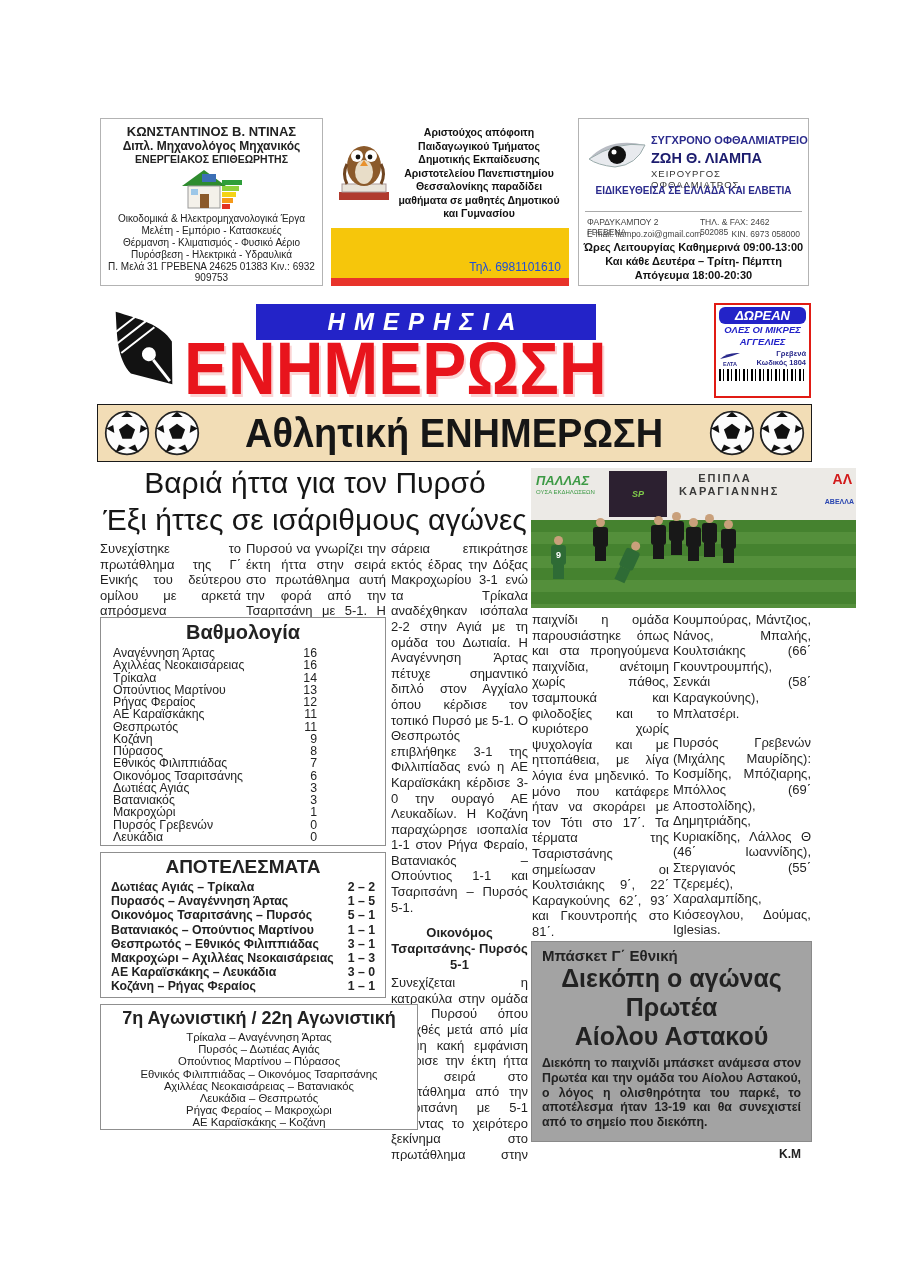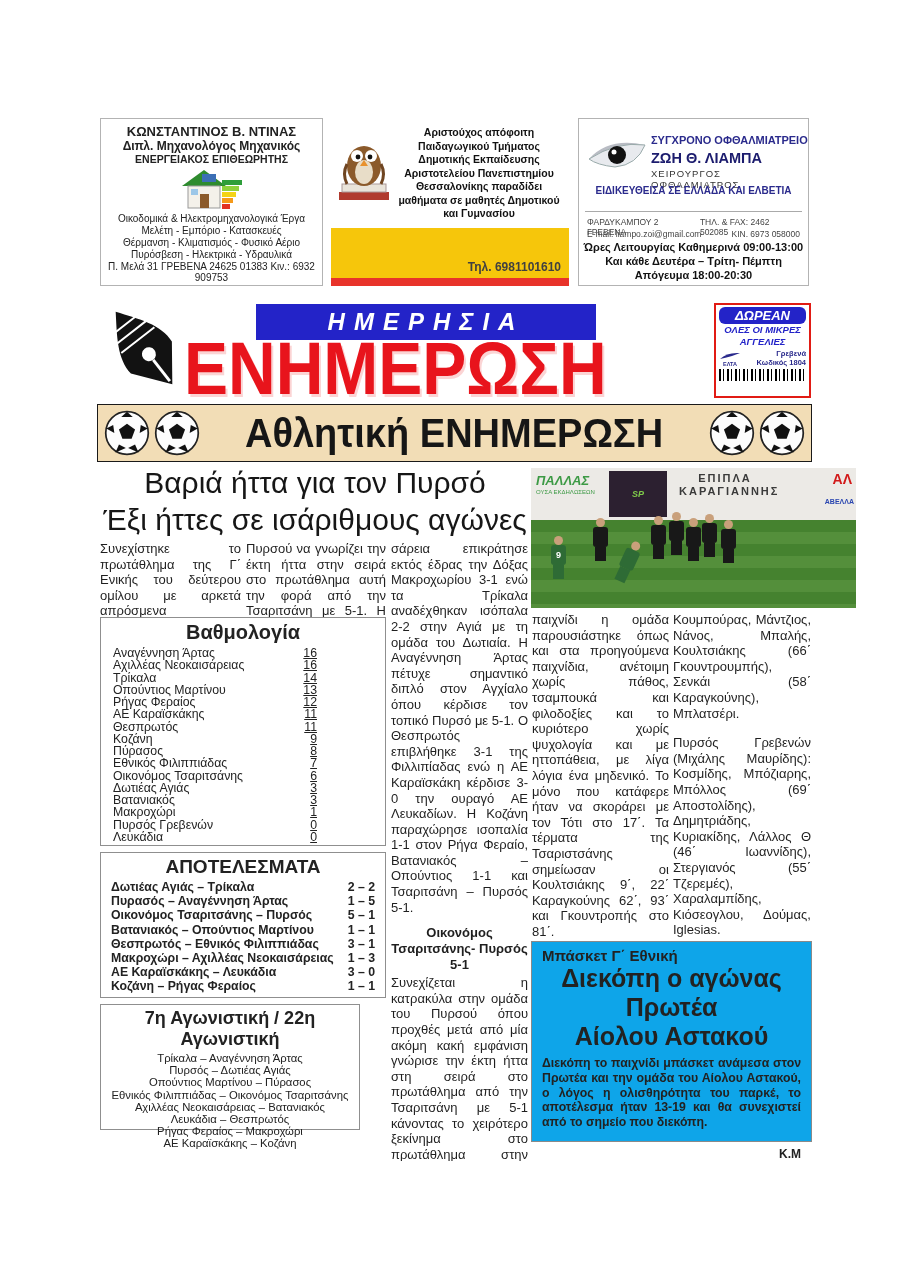--- a/index.html
+++ b/index.html
@@ -15,21 +15,21 @@
   #ad-dinas .su{font-size:10.5px;font-weight:bold;text-align:center;margin-bottom:1px;}
   #ad-dinas .sv{font-size:10px;text-align:center;line-height:12px;}
   #ad-dinas .addr{font-size:10px;text-align:center;}
   .houseicon{display:block;margin:1px auto;}
 
   #ad-tutor{left:331px;top:118px;width:238px;height:168px;background:#fff;}
   #ad-tutor .txt{position:absolute;left:62px;right:4px;top:8px;font-size:10.5px;
                  font-weight:bold;text-align:center;line-height:13.5px;color:#111;}
   #ad-tutor .owl{position:absolute;left:6px;top:22px;}
   #ad-tutor .band{position:absolute;left:0;right:0;top:110px;height:50px;background:#f6c60b;}
-  #ad-tutor .phone{position:absolute;right:8px;bottom:4px;font-size:12px;font-weight:bold;color:#404040;}
+  #ad-tutor .phone{position:absolute;right:8px;bottom:4px;font-size:12px;font-weight:normal;color:#1d4ed8;}
   #ad-tutor .stripe{position:absolute;left:0;right:0;top:160px;height:8px;background:#e8332a;}
 
   #ad-clinic{left:578px;top:118px;width:231px;height:168px;padding:0;}
   #ad-clinic .hdr{position:absolute;left:72px;top:15px;font-size:11px;font-weight:bold;color:#2a2a8c;}
   #ad-clinic .doc{position:absolute;left:72px;top:31px;font-size:14.5px;font-weight:bold;color:#1c1c6e;}
   #ad-clinic .role{position:absolute;left:72px;top:49px;font-size:9.5px;color:#333;letter-spacing:1px;}
   #ad-clinic .note{position:absolute;left:0;right:0;top:66px;font-size:10px;font-weight:bold;
                    color:#2a2a8c;text-align:center;}
   #ad-clinic .rule{position:absolute;left:6px;right:6px;top:92px;border-top:1px solid #aaa;}
   #ad-clinic .r1{position:absolute;left:8px;right:8px;top:98px;display:flex;
@@ -109,32 +109,32 @@
   #col5{left:673px;top:612px;width:138px;height:330px;}
   .subhead{font-weight:bold;text-align:center;margin:10px 0 2px;line-height:16px;}
   .gap{height:14px;}
 
   
   .tbox{border:1px solid #8f8f8f;box-sizing:border-box;background:#fff;}
   #standings{left:100px;top:617px;width:286px;height:229px;padding:1px 12px;}
   #standings .t{font-size:20px;font-weight:bold;text-align:center;margin:2px 0 3px;}
   #standings .srow{display:flex;justify-content:space-between;font-size:12.3px;
                    line-height:12.25px;}
-  #standings .srow .pts{padding-right:56px;text-decoration:underline;}
+  #standings .srow .pts{padding-right:56px;}
   #results{left:100px;top:852px;width:286px;height:146px;padding:1px 10px;}
   #results .t{font-size:19px;font-weight:bold;text-align:center;margin:2px 0 2px;}
   #results .srow{display:flex;justify-content:space-between;font-size:12.3px;
                  font-weight:bold;line-height:14.2px;}
-  #fixtures{left:100px;top:1004px;width:260px;height:126px;padding:2px 6px;}
+  #fixtures{left:100px;top:1004px;width:318px;height:126px;padding:2px 6px;}
   #fixtures .t{font-size:18px;font-weight:bold;text-align:center;margin:1px 0 2px;}
   #fixtures .frow{text-align:center;font-size:11.3px;line-height:12.2px;}
 
   
   #basket{left:531px;top:941px;width:281px;height:201px;border:1px solid #8a8a8a;
-          box-sizing:border-box;padding:5px 10px;background:#0ea5e9;}
+          box-sizing:border-box;padding:5px 10px;background:#a3a3a3;}
   #basket .kick{font-size:15px;font-weight:bold;}
   #basket .h{font-size:25px;font-weight:bold;text-align:center;line-height:29px;}
   #basket .bd{font-size:12.3px;font-weight:bold;text-align:justify;line-height:14.8px;margin-top:5px;}
   #basket .by{text-align:right;font-size:12px;font-weight:bold;margin-top:17px;}
 </style>
 </head>
 <body>
 
 <div class="abs adbox" id="ad-dinas">
   <div class="nm">ΚΩΝΣΤΑΝΤΙΝΟΣ Β. ΝΤΙΝΑΣ</div>

